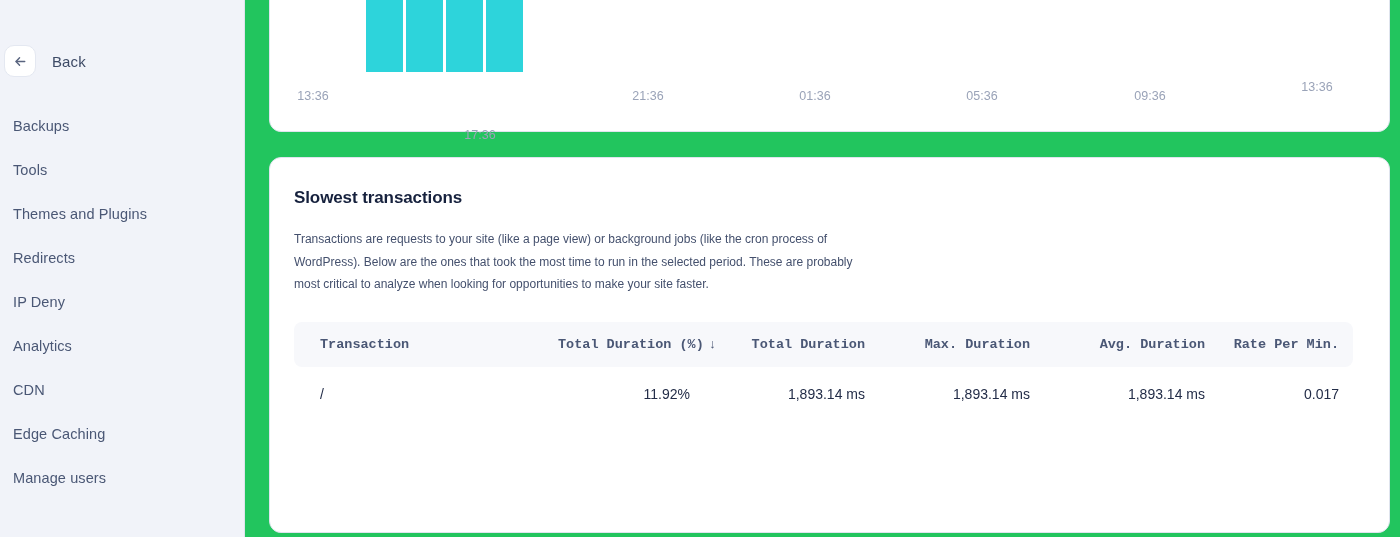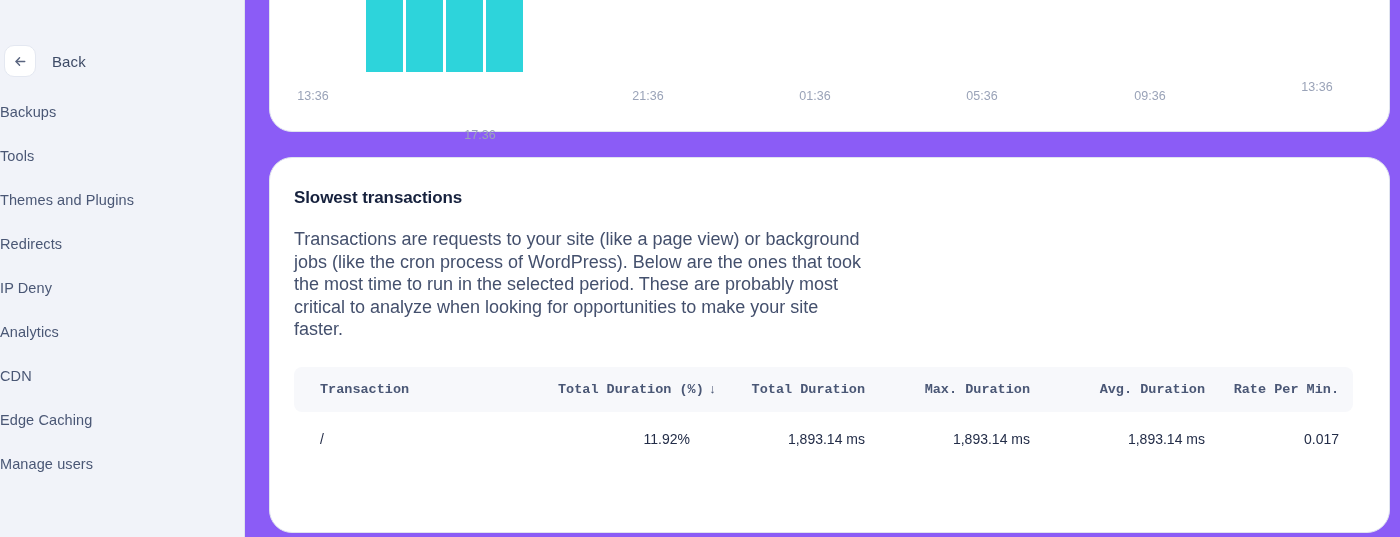--- a/index.html
+++ b/index.html
@@ -68,51 +68,52 @@
   .nav {
     position: absolute;
     top: 104px;
     left: 0;
     width: 245px;
   }
 
   .nav-item {
     height: 44px;
     display: flex;
-    padding-left: 0;
+    align-items: center;
+    padding-left: 13px;
     font-size: 14.5px;
     color: #4a5775;
     cursor: pointer;
     border-radius: 0 10px 10px 0;
     width: 220px;
     letter-spacing: .1px;
   }
 
   .nav-item.active {
     background: #ccd3e2;
     color: #1c2438;
   }
 
   
   .content {
     position: relative;
     flex: 1;
     height: 537px;
-    background: #8b5cf6;
+    background: #22c55e;
     overflow: hidden;
     padding-left: 40px;
   }
 
   .card {
     position: absolute;
     left: 24px;
     width: 1121px;
     background: #ffffff;
     border: 1px solid #dfe4ee;
-    border-radius: 23px;
+    border-radius: 12px;
   }
 
   
   .card-chart {
     top: -160px;
     height: 292px;
     border-top-left-radius: 12px;
     border-top-right-radius: 12px;
   }
 
@@ -168,21 +169,21 @@
   .tx-title {
     font-size: 17px;
     font-weight: bold;
     color: #16213d;
     letter-spacing: -.1px;
   }
 
   .tx-desc {
     margin-top: 20px;
     width: 578px;
-    font-size: 18px;
+    font-size: 12px;
     line-height: 22.5px;
     color: #44506d;
   }
 
   
   .table {
     margin-top: 26px;
     width: 1059px;
     border-collapse: collapse;
     table-layout: fixed;

